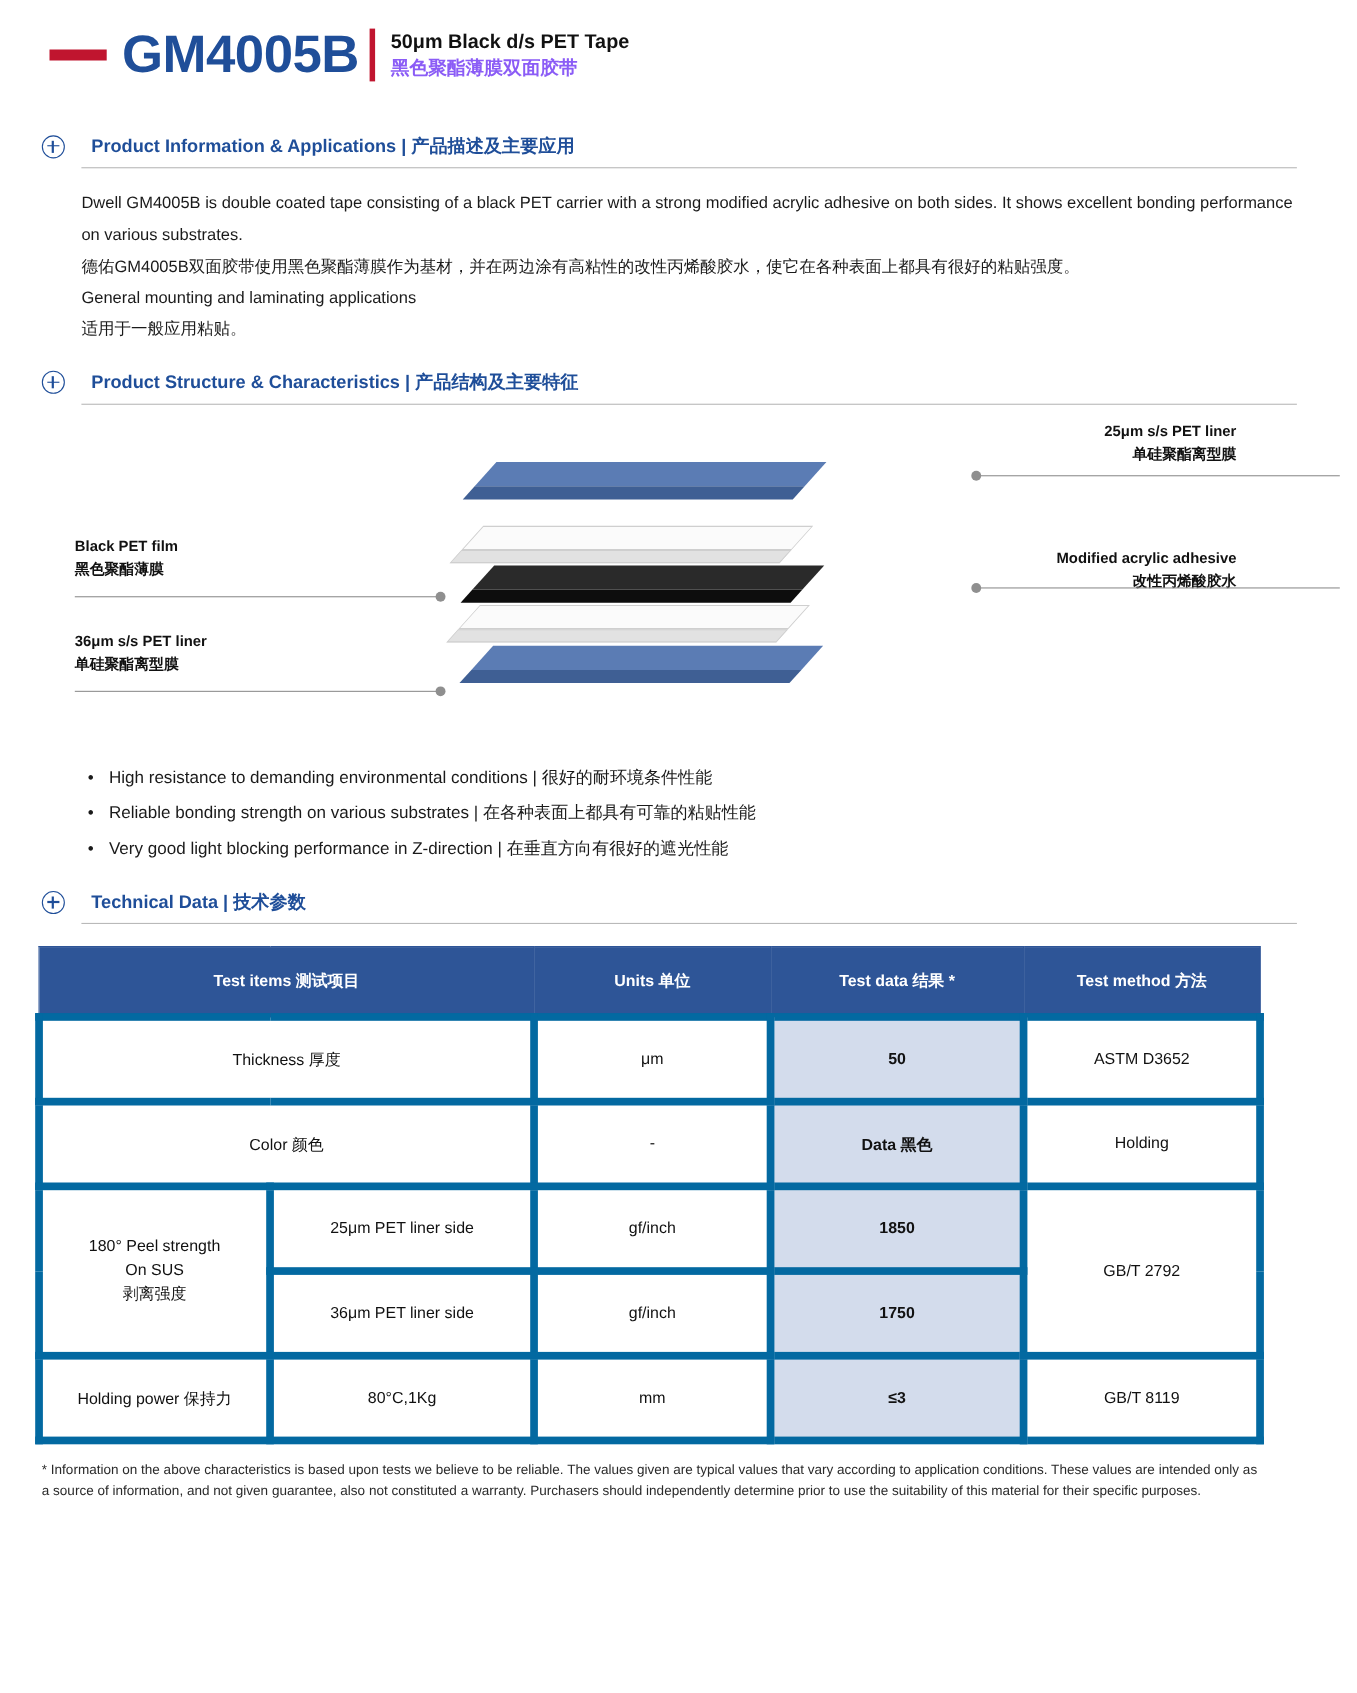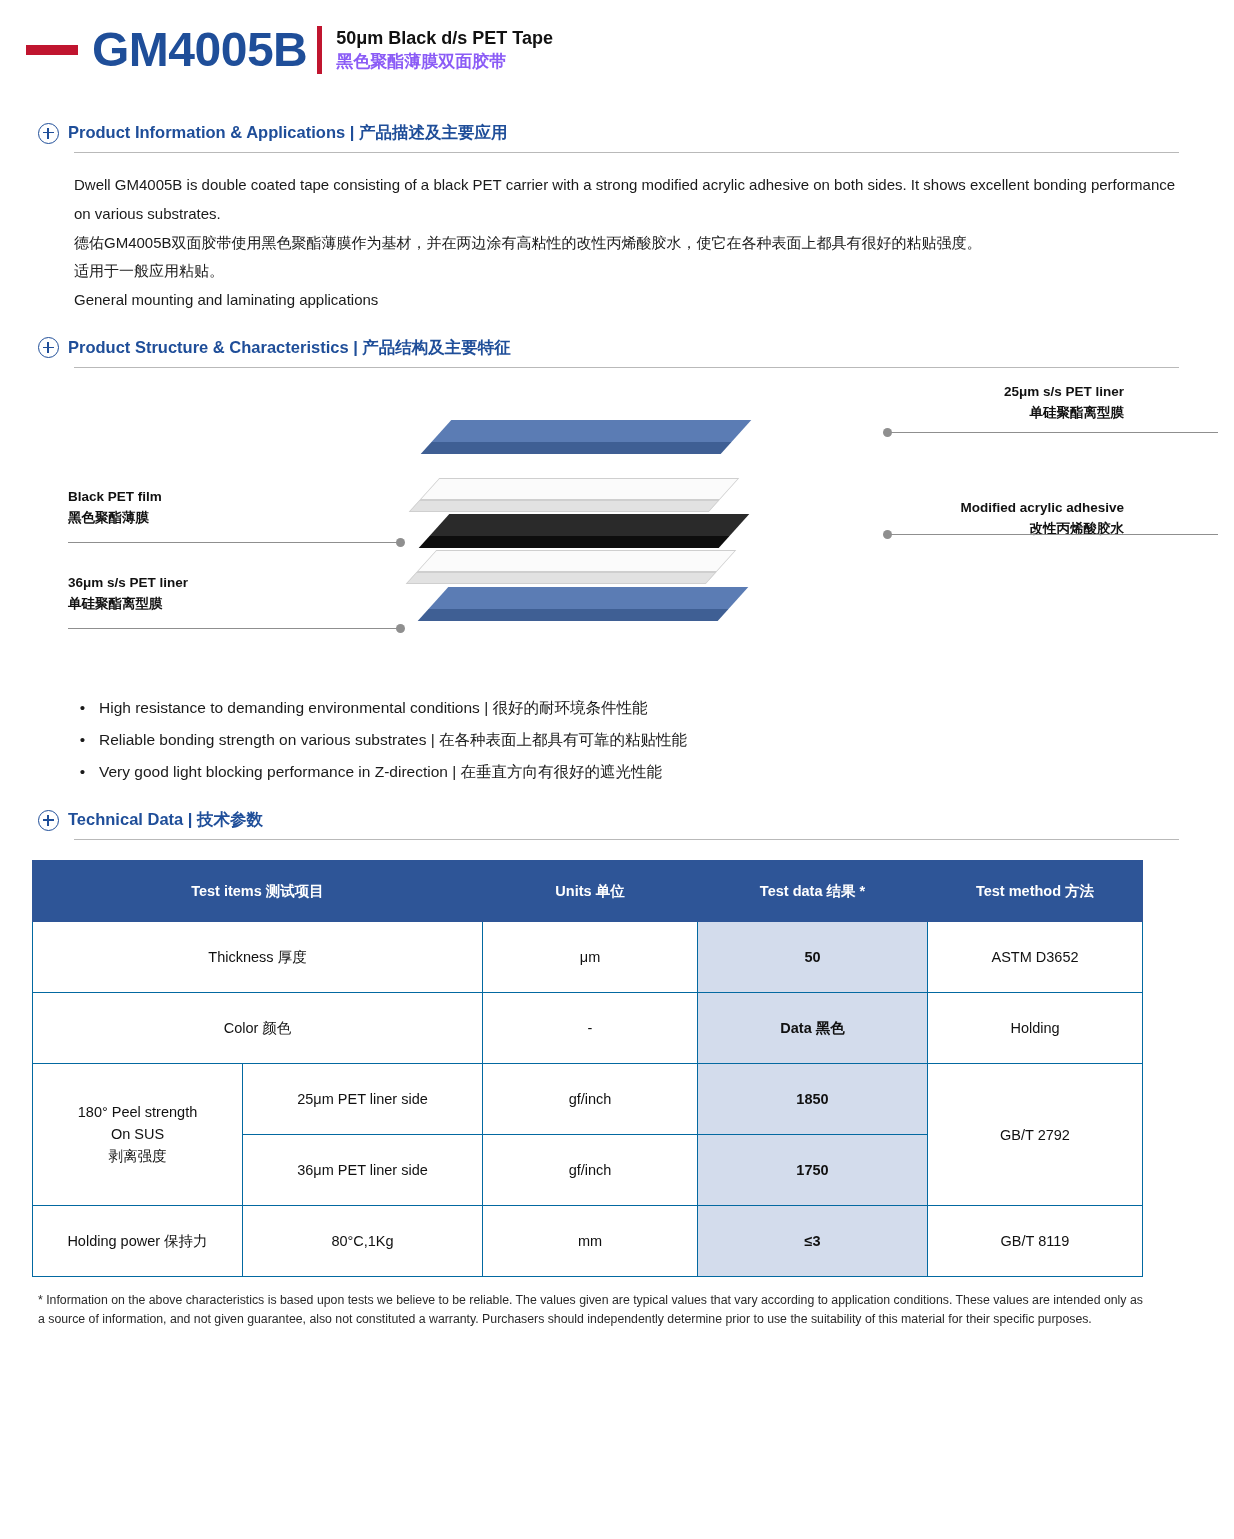--- a/index.html
+++ b/index.html
@@ -15,21 +15,21 @@
     position: relative;
     overflow: hidden;
   }
 
   
   .header {
     position: relative;
     height: 100px;
     display: flex;
     align-items: center;
-    padding-left: 26px;
+    padding-left: 45px;
   }
   .header-dash {
     width: 52px;
     height: 10px;
     background: #c0152f;
     margin-right: 14px;
     flex: 0 0 auto;
   }
   .header-code {
     font-size: 48px;
@@ -65,21 +65,21 @@
   }
 
   
   .section {
     margin: 0 0 0 0;
     padding: 0 55px 0 38px;
   }
   .section-head {
     display: flex;
     align-items: center;
-    gap: 9px;
+    gap: 24px;
     margin-top: 22px;
     text-align: center;
   }
   .plus-icon {
     width: 19px;
     height: 19px;
     border: 1.4px solid #1f4e99;
     border-radius: 50%;
     position: relative;
     flex: 0 0 auto;
@@ -187,21 +187,21 @@
     background: #2e5597;
     color: #ffffff;
     font-size: 14.5px;
     font-weight: bold;
     height: 58px;
     border: 1px solid #2e5597;
     text-align: center;
     vertical-align: middle;
   }
   table.tech td {
-    border: 1px solid #0369a1;
+    border: 7px solid #0369a1;
     font-size: 14.5px;
     text-align: center;
     vertical-align: middle;
     height: 62px;
     color: #111;
     padding: 4px 6px;
   }
   td.data {
     background: #d3dcec;
     font-weight: bold;
@@ -233,22 +233,22 @@
 <div class="section">
   <div class="section-head">
     <span class="plus-icon"></span>
     <span class="section-title">Product Information &amp; Applications | 产品描述及主要应用</span>
   </div>
   <div class="section-rule"></div>
 
   <div class="body-text">
     <p>Dwell GM4005B is double coated tape consisting of a black PET carrier with a strong modified acrylic adhesive on both sides. It shows excellent bonding performance on various substrates.</p>
     <p>德佑GM4005B双面胶带使用黑色聚酯薄膜作为基材，并在两边涂有高粘性的改性丙烯酸胶水，使它在各种表面上都具有很好的粘贴强度。</p>
+    <p>General mounting and laminating applications</p>
     <p>适用于一般应用粘贴。</p>
-    <p>General mounting and laminating applications</p>
   </div>
 </div>
 
 <div class="section">
   <div class="section-head">
     <span class="plus-icon"></span>
     <span class="section-title">Product Structure &amp; Characteristics | 产品结构及主要特征</span>
   </div>
   <div class="section-rule"></div>
 

